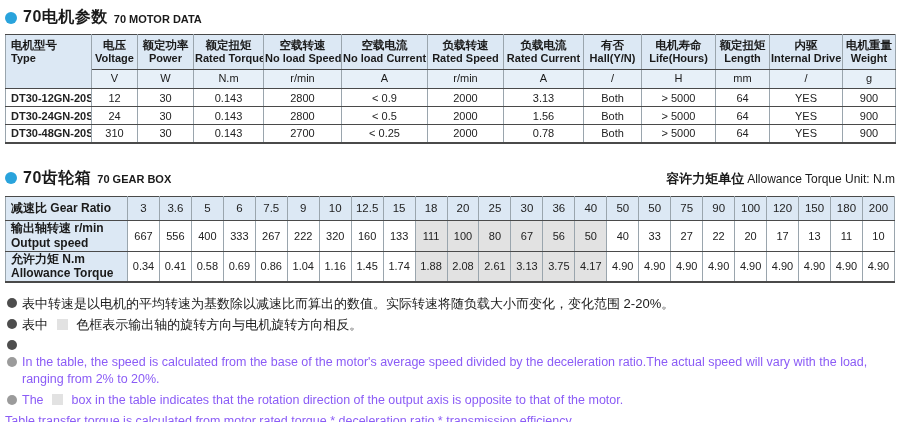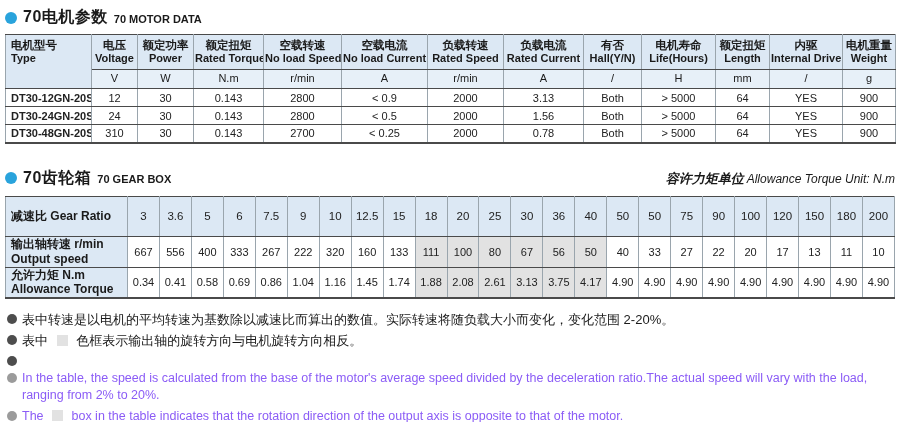--- a/index.html
+++ b/index.html
@@ -12,21 +12,21 @@
   }
   .page { width: 900px; height: 422px; padding: 7px 5px 0 5px; }
 
   .section-head { display: flex; align-items: center; }
   .bullet {
     width: 12px; height: 12px; border-radius: 50%;
     background: var(--accent-blue); flex: 0 0 auto; margin-right: 6px;
   }
   .title-cn { font-size: 16px; font-weight: bold; letter-spacing: .5px; }
   .title-en { font-size: 11px; font-weight: bold; margin-left: 6px; padding-top: 2px; }
-  .unit-note { margin-left: auto; font-size: 12px; padding-top: 2px; font-style: italic; }
+  .unit-note { margin-left: auto; font-size: 12px; padding-top: 2px; }
   .unit-note .cn { font-weight: bold; font-size: 13px; margin-right: 3px; }
 
   table {
     border-collapse: collapse; table-layout: fixed; width: 890px;
     border: 1px solid var(--border-dark); border-bottom-width: 2px;
   }
   th, td {
     border-left: 1px solid var(--border-light);
     border-right: 1px solid var(--border-light);
     border-top: 1px solid var(--border-dark);
@@ -46,21 +46,21 @@
   }
   .motor-table tbody td { height: 18px; font-size: 11px; color: #222; }
   .motor-table tbody td.type-cell { text-align: left; padding-left: 5px; font-weight: 600; }
 
   .gear-table { margin-top: 7px; }
   .gear-table th.row-head {
     background: var(--header-fill); text-align: left; padding-left: 5px;
     font-size: 12px; font-weight: 600; line-height: 1.2;
   }
   .gear-table td { font-size: 11px; color: #222; }
-  .gear-table tr.ratio-row { height: 40px; padding-left: 8px; }
+  .gear-table tr.ratio-row { height: 24px; padding-left: 8px; }
   .gear-table tr.ratio-row td { background: var(--header-fill); font-size: 11.5px; }
   .gear-table tr.speed-row, .gear-table tr.torque-row { height: 31px; }
   .gear-table td.shaded { background: var(--shaded-cell); }
 
   .gear-head { margin-top: 24px; }
 
   .notes { list-style: none; margin-top: 12px; }
   .notes li { display: flex; align-items: flex-start; margin-bottom: 4px; font-size: 13px; line-height: 17px; }
   .notes li .nbullet { width: 10px; height: 10px; border-radius: 50%; flex: 0 0 auto; margin: 3px 5px 0 2px; }
   .notes li.cn .nbullet { background: var(--note-bullet-cn); }

